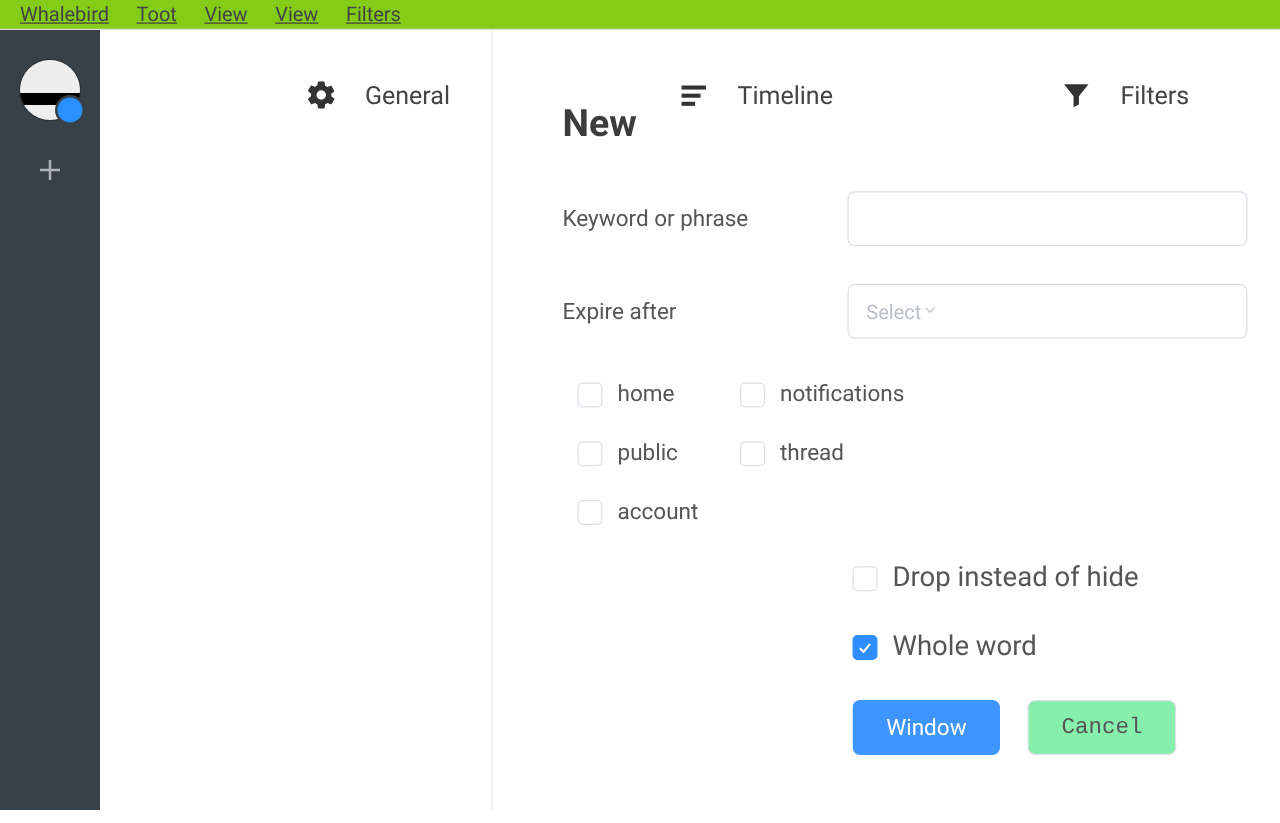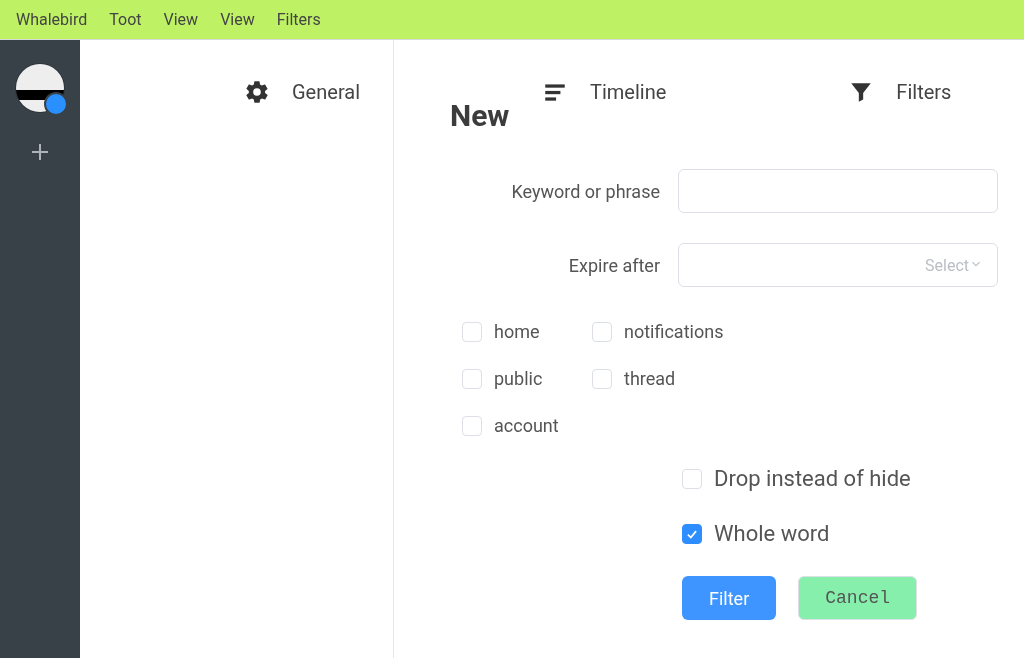--- a/index.html
+++ b/index.html
@@ -3,23 +3,23 @@
 <meta charset="utf-8">
 <style>
   * { box-sizing: border-box; margin: 0; padding: 0; }
   body {
     font-family: -apple-system, "Segoe UI", Roboto, "Helvetica Neue", Arial, sans-serif;
     width: 1024px; height: 658px; overflow: hidden; background: #fff;
     color: #333;
   }
   
   .menubar {
-    height: 40px; background: #bef264; border-bottom: 1px solid #d9d9d9;
+    height: 24px; background: #84cc16; border-bottom: 1px solid #d9d9d9;
     display: flex; align-items: center; padding: 0 8px; gap: 6px;
-    font-size: 16px; color: #444;
+    font-size: 16px; color: #444; text-decoration: underline;
   }
   .menubar .menu-item { padding: 4px 8px; cursor: default; }
 
   .app-body { display: flex; height: calc(658px - 34px); }
 
   
   .account-rail {
     width: 80px; background: #384048; display: flex; flex-direction: column;
     align-items: center; padding-top: 24px; gap: 28px;
   }
@@ -60,30 +60,30 @@
   .nav-item .nav-label { margin-left: 48px; }
 
   
   .main {
     flex: 1; padding: 58px 26px 0 56px; overflow-y: auto;
   }
   .main h1 { font-size: 30px; font-weight: 700; color: #3c3c3c; margin-bottom: 36px; }
 
   .form-row { display: flex; align-items: flex-start; margin-bottom: 30px; }
   .form-label {
-    width: 232px; text-align: right; padding-right: 18px; padding-top: 12px;
+    width: 232px; text-align: left; padding-right: 18px; padding-top: 12px;
     font-size: 18px; color: #555;
   }
   .form-field { flex: 1; }
 
   .text-input, .select-input {
     width: 320px; height: 44px; border: 1px solid #dcdfe6; border-radius: 6px;
     font-size: 16px; padding: 0 14px; color: #555; background: #fff;
   }
-  .select-input { display:flex; align-items:center; justify-content:flex-end; color:#b9bec5; }
+  .select-input { display:flex; align-items:center; justify-content:flex-start; color:#b9bec5; }
   .select-caret svg { width:14px; height:14px; color:#c0c4cc; }
 
   .check-grid {
     display: grid; grid-template-columns: 130px 170px; row-gap: 26px; column-gap: 0;
     font-size: 18px; color: #555; padding-top: 4px;
   }
   .check-row-single { display:flex; align-items:center; gap:12px; font-size:22px; color:#555; }
   .checkbox {
     width: 20px; height: 20px; border: 1px solid #dcdfe6; border-radius: 4px;
     display: inline-flex; align-items: center; justify-content: center;
@@ -219,17 +219,17 @@
             <svg viewBox="0 0 24 24" fill="none" stroke="currentColor" stroke-width="3">
                 <polyline points="5 13 10 18 19 7"></polyline>
               </svg>
           </span>
           <span>Whole word</span>
         </div>
       </div>
     </div>
 
     <div class="button-row">
-      <div class="btn btn-primary">Filter</div>
+      <div class="btn btn-primary">Window</div>
       <div class="btn btn-default">Cancel</div>
     </div>
   </div>
 </div>
 
 </body></html>

